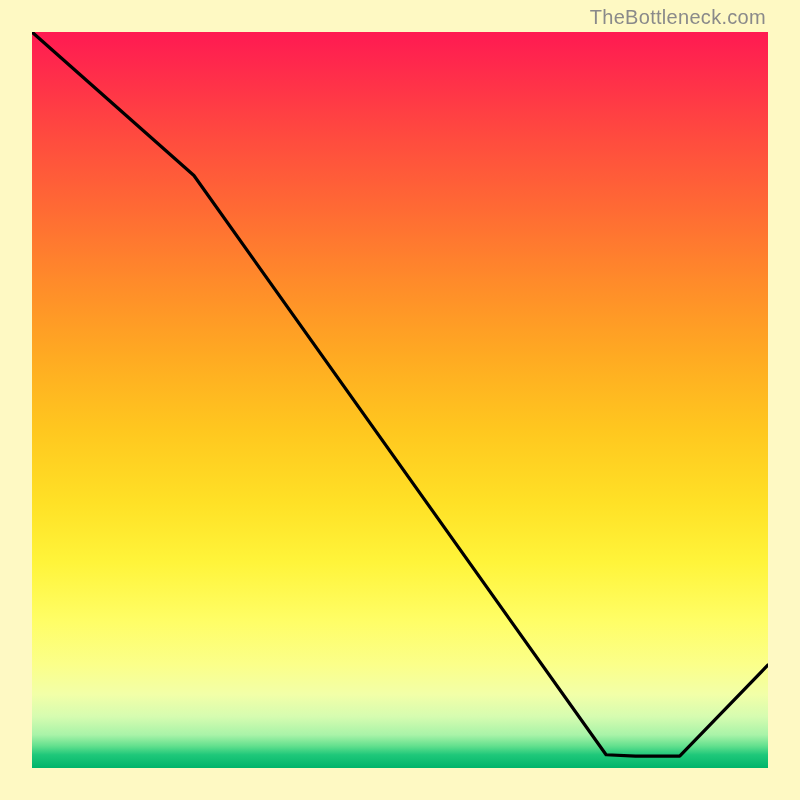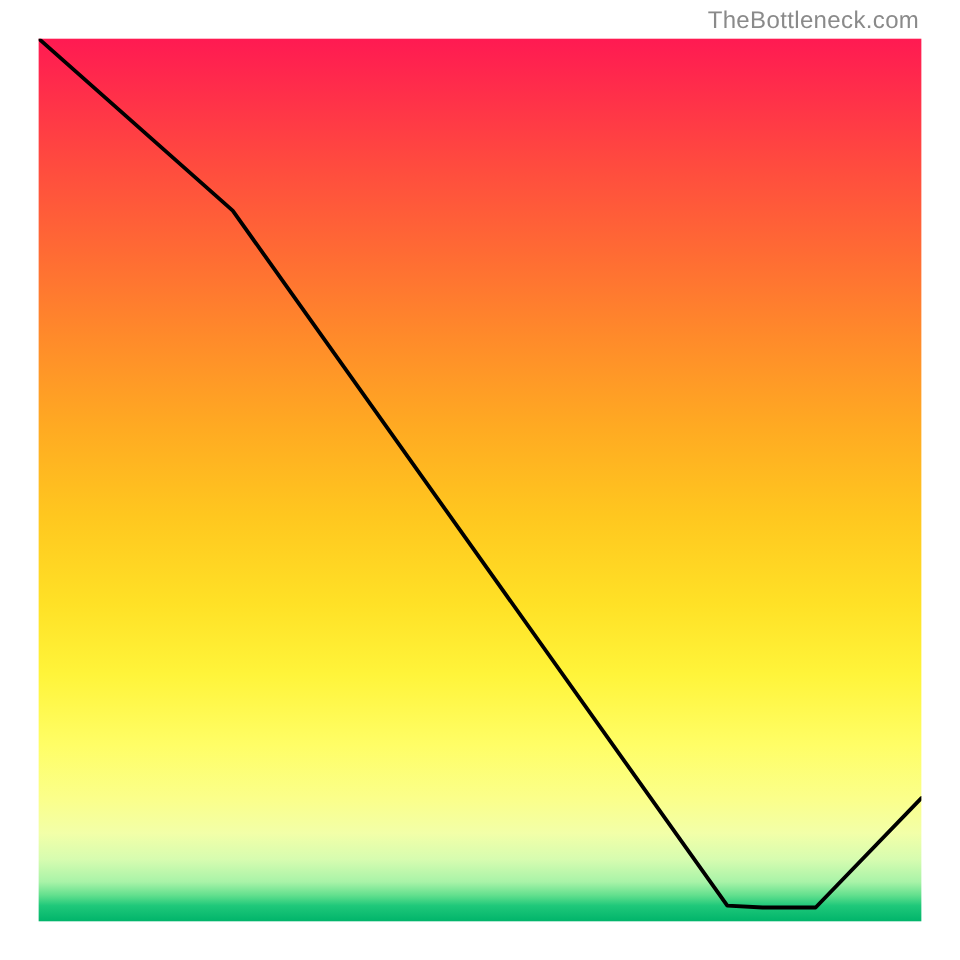--- a/index.html
+++ b/index.html
@@ -8,21 +8,21 @@
     width: 800px;
     height: 800px;
     background: #000;
     overflow: hidden;
     font-family: Arial, Helvetica, sans-serif;
   }
   .stage {
     position: relative;
     width: 800px;
     height: 800px;
-    background: #ffffff;
+    background: #fef9c3;
     text-align: right;
   }
   .plot {
     position: absolute;
     left: 32px;
     top: 32px;
     width: 736px;
     height: 736px;
     overflow: hidden;
   }

